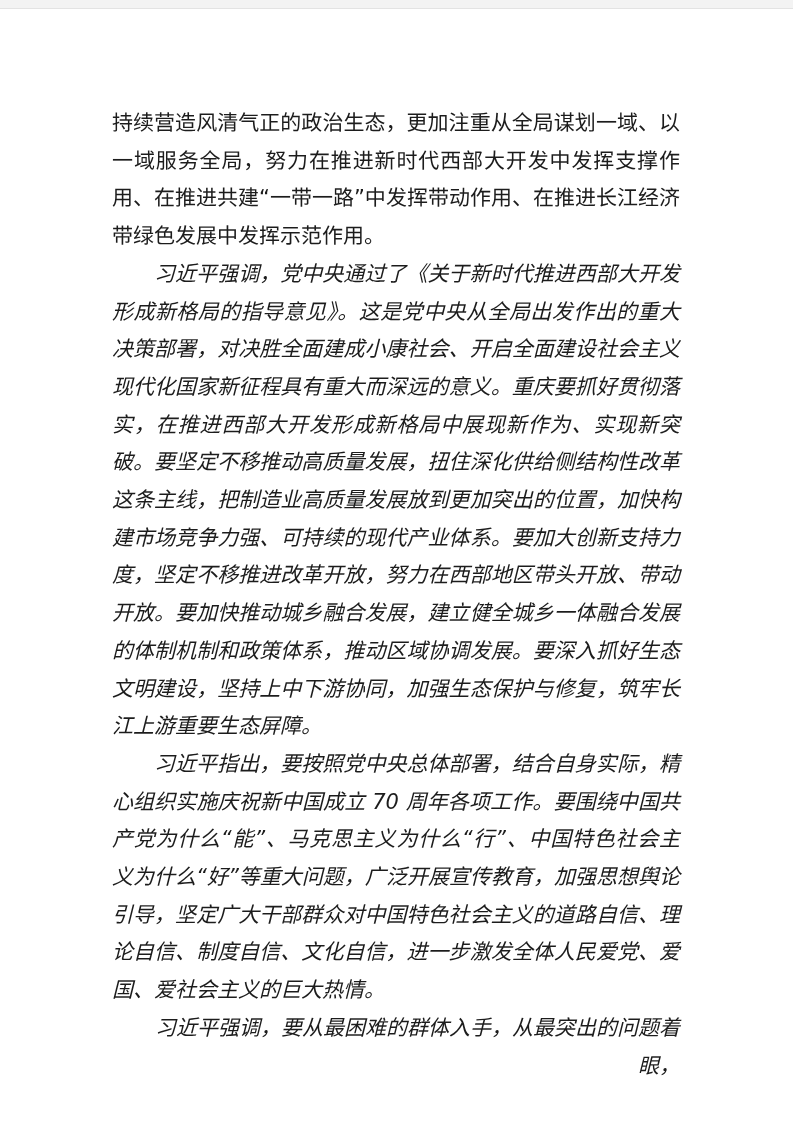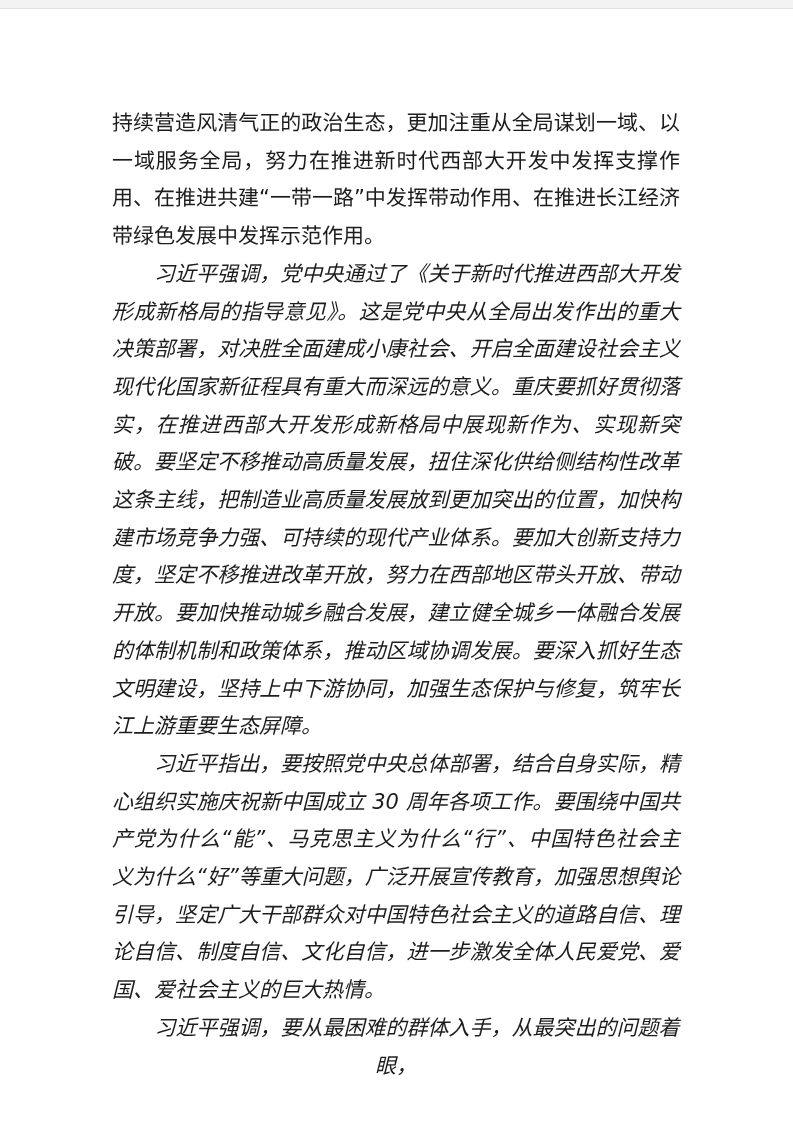--- a/index.html
+++ b/index.html
@@ -28,26 +28,26 @@
     text-align: justify;
     text-justify: inter-ideograph;
     letter-spacing: 0;
     word-break: break-all;
   }
   .doc p.indent {
     text-indent: 2em;
     font-style: italic;
   }
   .doc p.last-line {
-    text-align: center;
+    text-align: right;
   }
 </style>
 </head>
 <body>
 
 <div class="page">
   <div class="doc">
     <p>持续营造风清气正的政治生态，更加注重从全局谋划一域、以一域服务全局，努力在推进新时代西部大开发中发挥支撑作用、在推进共建“一带一路”中发挥带动作用、在推进长江经济带绿色发展中发挥示范作用。</p>
     <p class="indent">习近平强调，党中央通过了《关于新时代推进西部大开发形成新格局的指导意见》。这是党中央从全局出发作出的重大决策部署，对决胜全面建成小康社会、开启全面建设社会主义现代化国家新征程具有重大而深远的意义。重庆要抓好贯彻落实，在推进西部大开发形成新格局中展现新作为、实现新突破。要坚定不移推动高质量发展，扭住深化供给侧结构性改革这条主线，把制造业高质量发展放到更加突出的位置，加快构建市场竞争力强、可持续的现代产业体系。要加大创新支持力度，坚定不移推进改革开放，努力在西部地区带头开放、带动开放。要加快推动城乡融合发展，建立健全城乡一体融合发展的体制机制和政策体系，推动区域协调发展。要深入抓好生态文明建设，坚持上中下游协同，加强生态保护与修复，筑牢长江上游重要生态屏障。</p>
-    <p class="indent">习近平指出，要按照党中央总体部署，结合自身实际，精心组织实施庆祝新中国成立 30 周年各项工作。要围绕中国共产党为什么“能”、马克思主义为什么“行”、中国特色社会主义为什么“好”等重大问题，广泛开展宣传教育，加强思想舆论引导，坚定广大干部群众对中国特色社会主义的道路自信、理论自信、制度自信、文化自信，进一步激发全体人民爱党、爱国、爱社会主义的巨大热情。</p>
+    <p class="indent">习近平指出，要按照党中央总体部署，结合自身实际，精心组织实施庆祝新中国成立 70 周年各项工作。要围绕中国共产党为什么“能”、马克思主义为什么“行”、中国特色社会主义为什么“好”等重大问题，广泛开展宣传教育，加强思想舆论引导，坚定广大干部群众对中国特色社会主义的道路自信、理论自信、制度自信、文化自信，进一步激发全体人民爱党、爱国、爱社会主义的巨大热情。</p>
     <p class="indent last-line">习近平强调，要从最困难的群体入手，从最突出的问题着眼，</p>
   </div>
 </div>
 
 </body></html>

